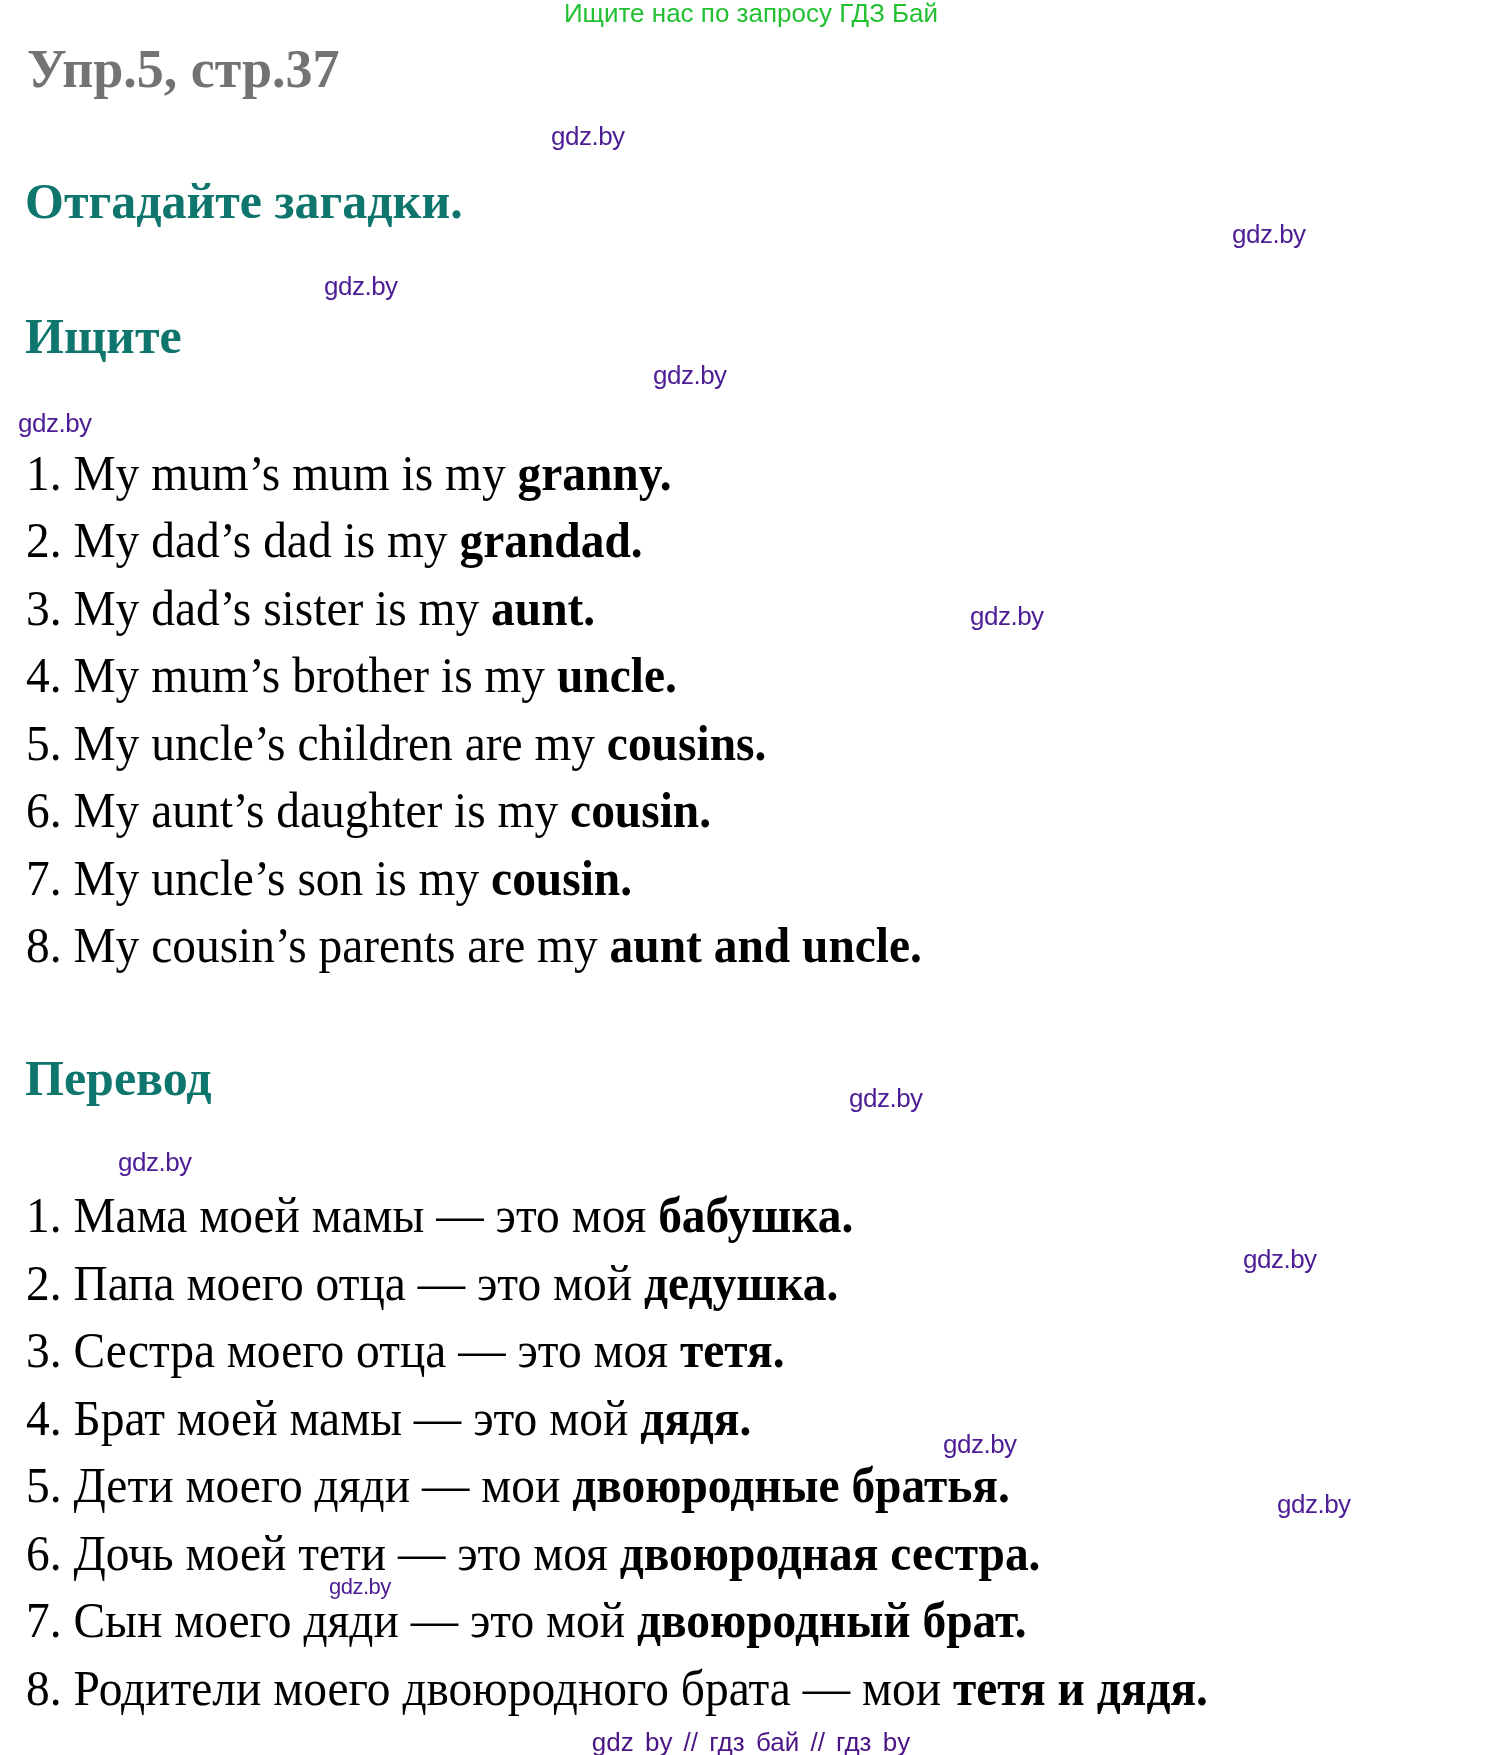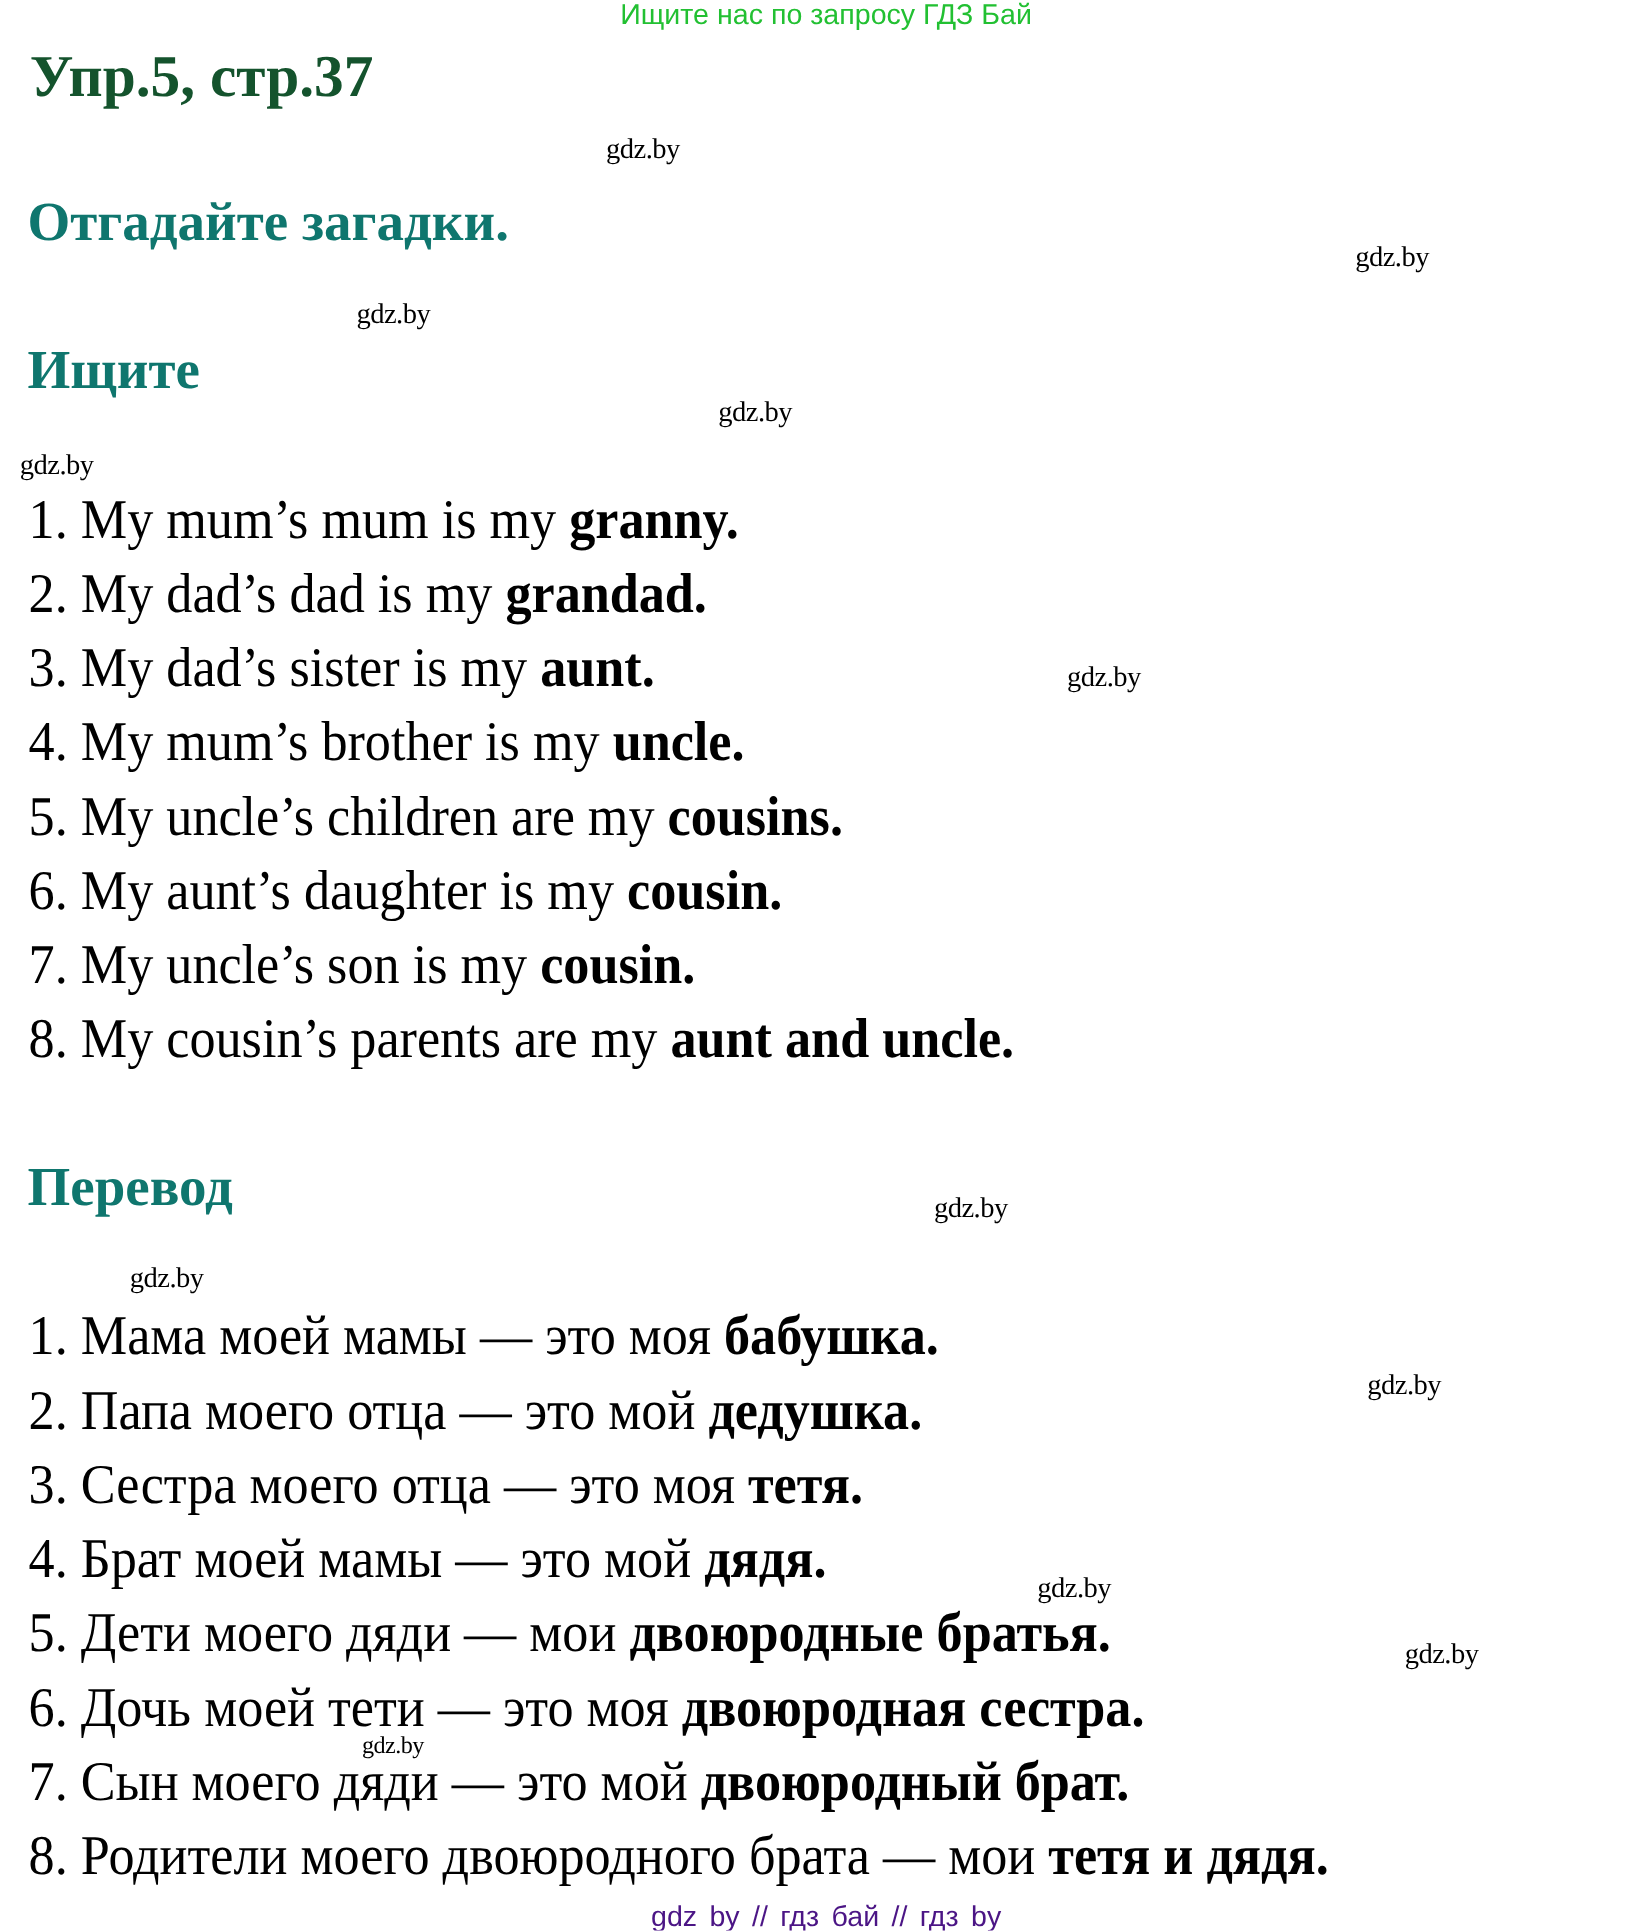--- a/index.html
+++ b/index.html
@@ -1,24 +1,24 @@
 <!DOCTYPE html>
 <html><head>
 <meta charset="utf-8">
 <style>
   html, body { margin:0; padding:0; background:#ffffff; }
   body { width:1502px; height:1755px; position:relative; overflow:hidden; }
   .abs { position:absolute; white-space:nowrap; }
   .header-note { font-family:"Liberation Sans", sans-serif; font-size:26px; color:#22c032; top:-2px; left:0; width:1502px; text-align:center; }
   .footer-note { font-family:"Liberation Sans", sans-serif; font-size:26px; color:#4b1585; top:1727px; left:0; width:1502px; text-align:center; word-spacing:4px; }
-  .title { font-family:"Liberation Serif", serif; font-weight:bold; font-size:54px; color:#14532d; left:27px; }
+  .title { font-family:"Liberation Serif", serif; font-weight:bold; font-size:54px; color:#737373; left:27px; }
   .section { font-family:"Liberation Serif", serif; font-weight:bold; font-size:50px; color:#0f766e; left:25px; }
   .line { font-family:"Liberation Serif", serif; font-size:51px; color:#000; left:26px; line-height:60px; transform:scaleX(0.93); transform-origin:left center; }
   .line b { font-weight:bold; }
-  .wm { font-family:Liberation Serif, serif; font-size:26px; color:#000000; letter-spacing:-0.5px; }
+  .wm { font-family:Liberation Sans, sans-serif; font-size:26px; color:#4c1d95; letter-spacing:-0.5px; }
   .wm.small { font-size:22px; }
 </style>
 </head>
 <body>
 
 <div class="abs header-note">Ищите нас по запросу ГДЗ Бай</div>
 
 <div class="abs title" style="top:38px;">Упр.5, стр.37</div>
 
 <div class="abs wm" style="left:551px; top:121px;">gdz.by</div>

